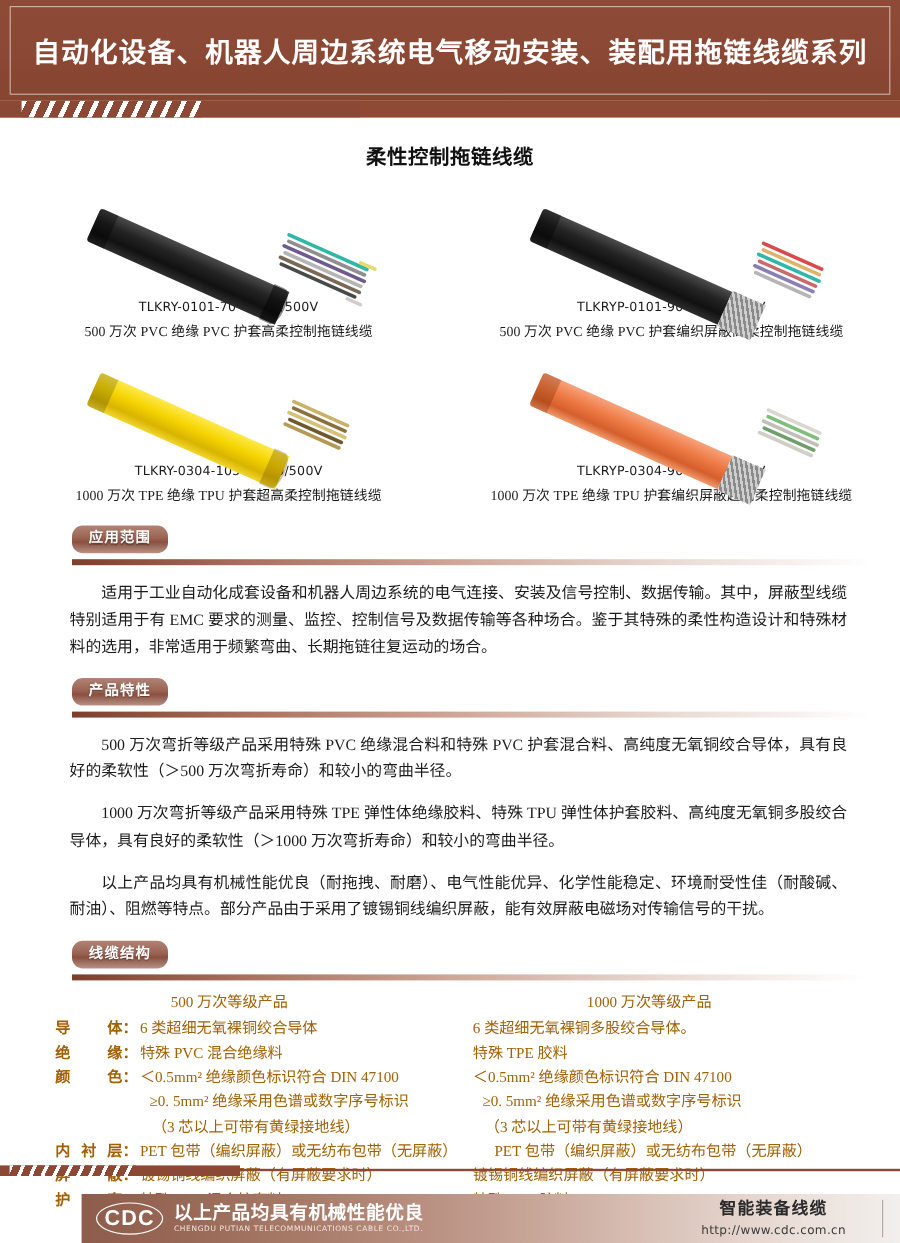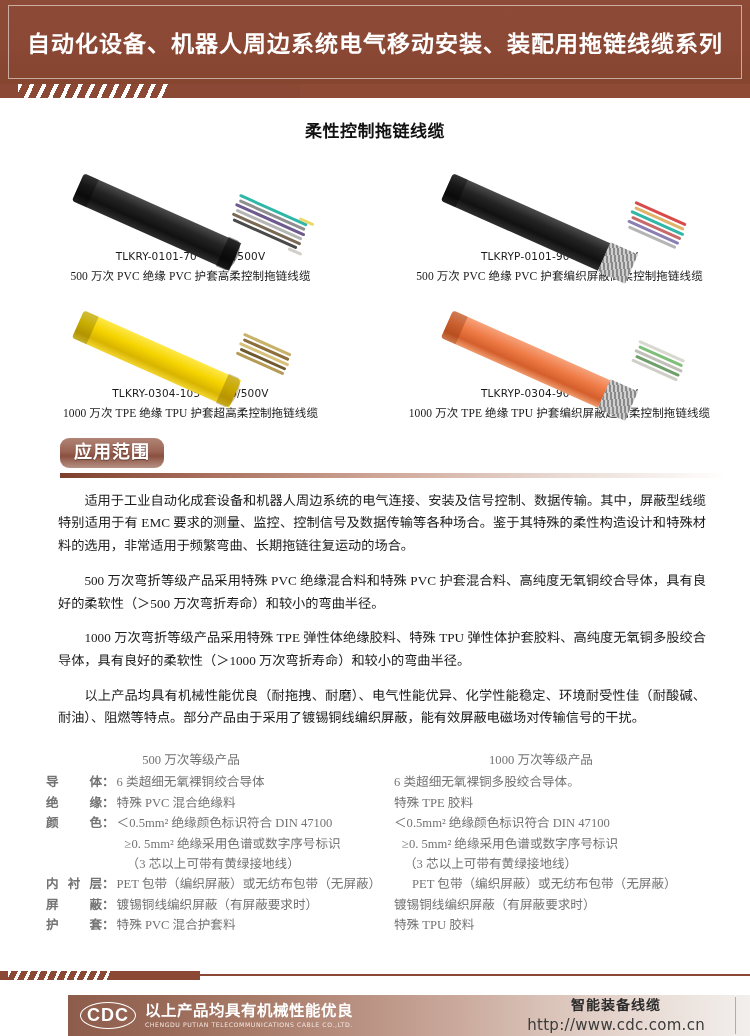--- a/index.html
+++ b/index.html
@@ -186,21 +186,21 @@
     position: relative;
     margin: 14px 0 0 0;
     padding: 0 24px 0 60px;
     box-sizing: border-box;
     width: 750px;
   }
   .badge {
     display: inline-block;
     background: linear-gradient(180deg, #b08476 0%, #9a6353 45%, #8a5040 60%, #b69285 100%);
     color: #ffffff;
-    font-size: 18px;
+    font-size: 12px;
     font-weight: bold;
     font-family: "DejaVu Sans", "Liberation Sans", sans-serif;
     padding: 4px 14px 5px 14px;
     border-radius: 9px;
     letter-spacing: 1px;
     line-height: 1.15;
     text-shadow: 0 1px 1px rgba(0,0,0,0.35);
   }
   .badge-rule {
     height: 5px;
@@ -224,21 +224,21 @@
     margin: 12px;
     text-indent: 2em;
   }
 
   
   .struct-wrap {
     width: 750px;
     box-sizing: border-box;
     padding: 8px 24px 0 46px;
     font-size: 12.6px;
-    color: #737373;
+    color: #a16207;
     line-height: 1.62;
   }
   .struct-head {
     display: flex;
     margin-bottom: 2px;
   }
   .struct-head .col {
     width: 50%;
     text-align: center;
     font-size: 12.6px;
@@ -371,21 +371,21 @@
   .footer-slogan {
     font-family: "DejaVu Sans", "Liberation Sans", sans-serif;
     font-size: 14px;
     font-weight: bold;
     color: #2b2b2b;
     letter-spacing: 1px;
     line-height: 1.15;
   }
   .footer-url {
     font-family: "DejaVu Sans", "Liberation Sans", sans-serif;
-    font-size: 15px;
+    font-size: 10px;
     color: #3b3b3b;
     margin-top: 3px;
     letter-spacing: 0.3px;
   }
 </style>
 </head>
 <body>
 
 <div class="header-band">
   <div class="header-inner-rule"></div>
@@ -489,26 +489,34 @@
   </div>
 
   <div class="badge-block">
     <span class="badge">应用范围</span>
     <div class="badge-rule"></div>
   </div>
   <div class="prose">
     <p>适用于工业自动化成套设备和机器人周边系统的电气连接、安装及信号控制、数据传输。其中，屏蔽型线缆特别适用于有 EMC 要求的测量、监控、控制信号及数据传输等各种场合。鉴于其特殊的柔性构造设计和特殊材料的选用，非常适用于频繁弯曲、长期拖链往复运动的场合。</p>
   </div>
 
+  <div class="badge-block">
+    <span class="badge">产品特性</span>
+    <div class="badge-rule"></div>
+  </div>
   <div class="prose">
     <p>500 万次弯折等级产品采用特殊 PVC 绝缘混合料和特殊 PVC 护套混合料、高纯度无氧铜绞合导体，具有良好的柔软性（＞500 万次弯折寿命）和较小的弯曲半径。</p>
     <p>1000 万次弯折等级产品采用特殊 TPE 弹性体绝缘胶料、特殊 TPU 弹性体护套胶料、高纯度无氧铜多股绞合导体，具有良好的柔软性（＞1000 万次弯折寿命）和较小的弯曲半径。</p>
     <p>以上产品均具有机械性能优良（耐拖拽、耐磨）、电气性能优异、化学性能稳定、环境耐受性佳（耐酸碱、耐油）、阻燃等特点。部分产品由于采用了镀锡铜线编织屏蔽，能有效屏蔽电磁场对传输信号的干扰。</p>
   </div>
 
+  <div class="badge-block">
+    <span class="badge">线缆结构</span>
+    <div class="badge-rule short"></div>
+  </div>
 
   <div class="struct-wrap">
     <div class="struct-head">
       <div class="col left">500 万次等级产品</div>
       <div class="col right">1000 万次等级产品</div>
     </div>
 
     <div class="struct-row">
       <div class="col left">
         <span class="lbl">导体</span>

